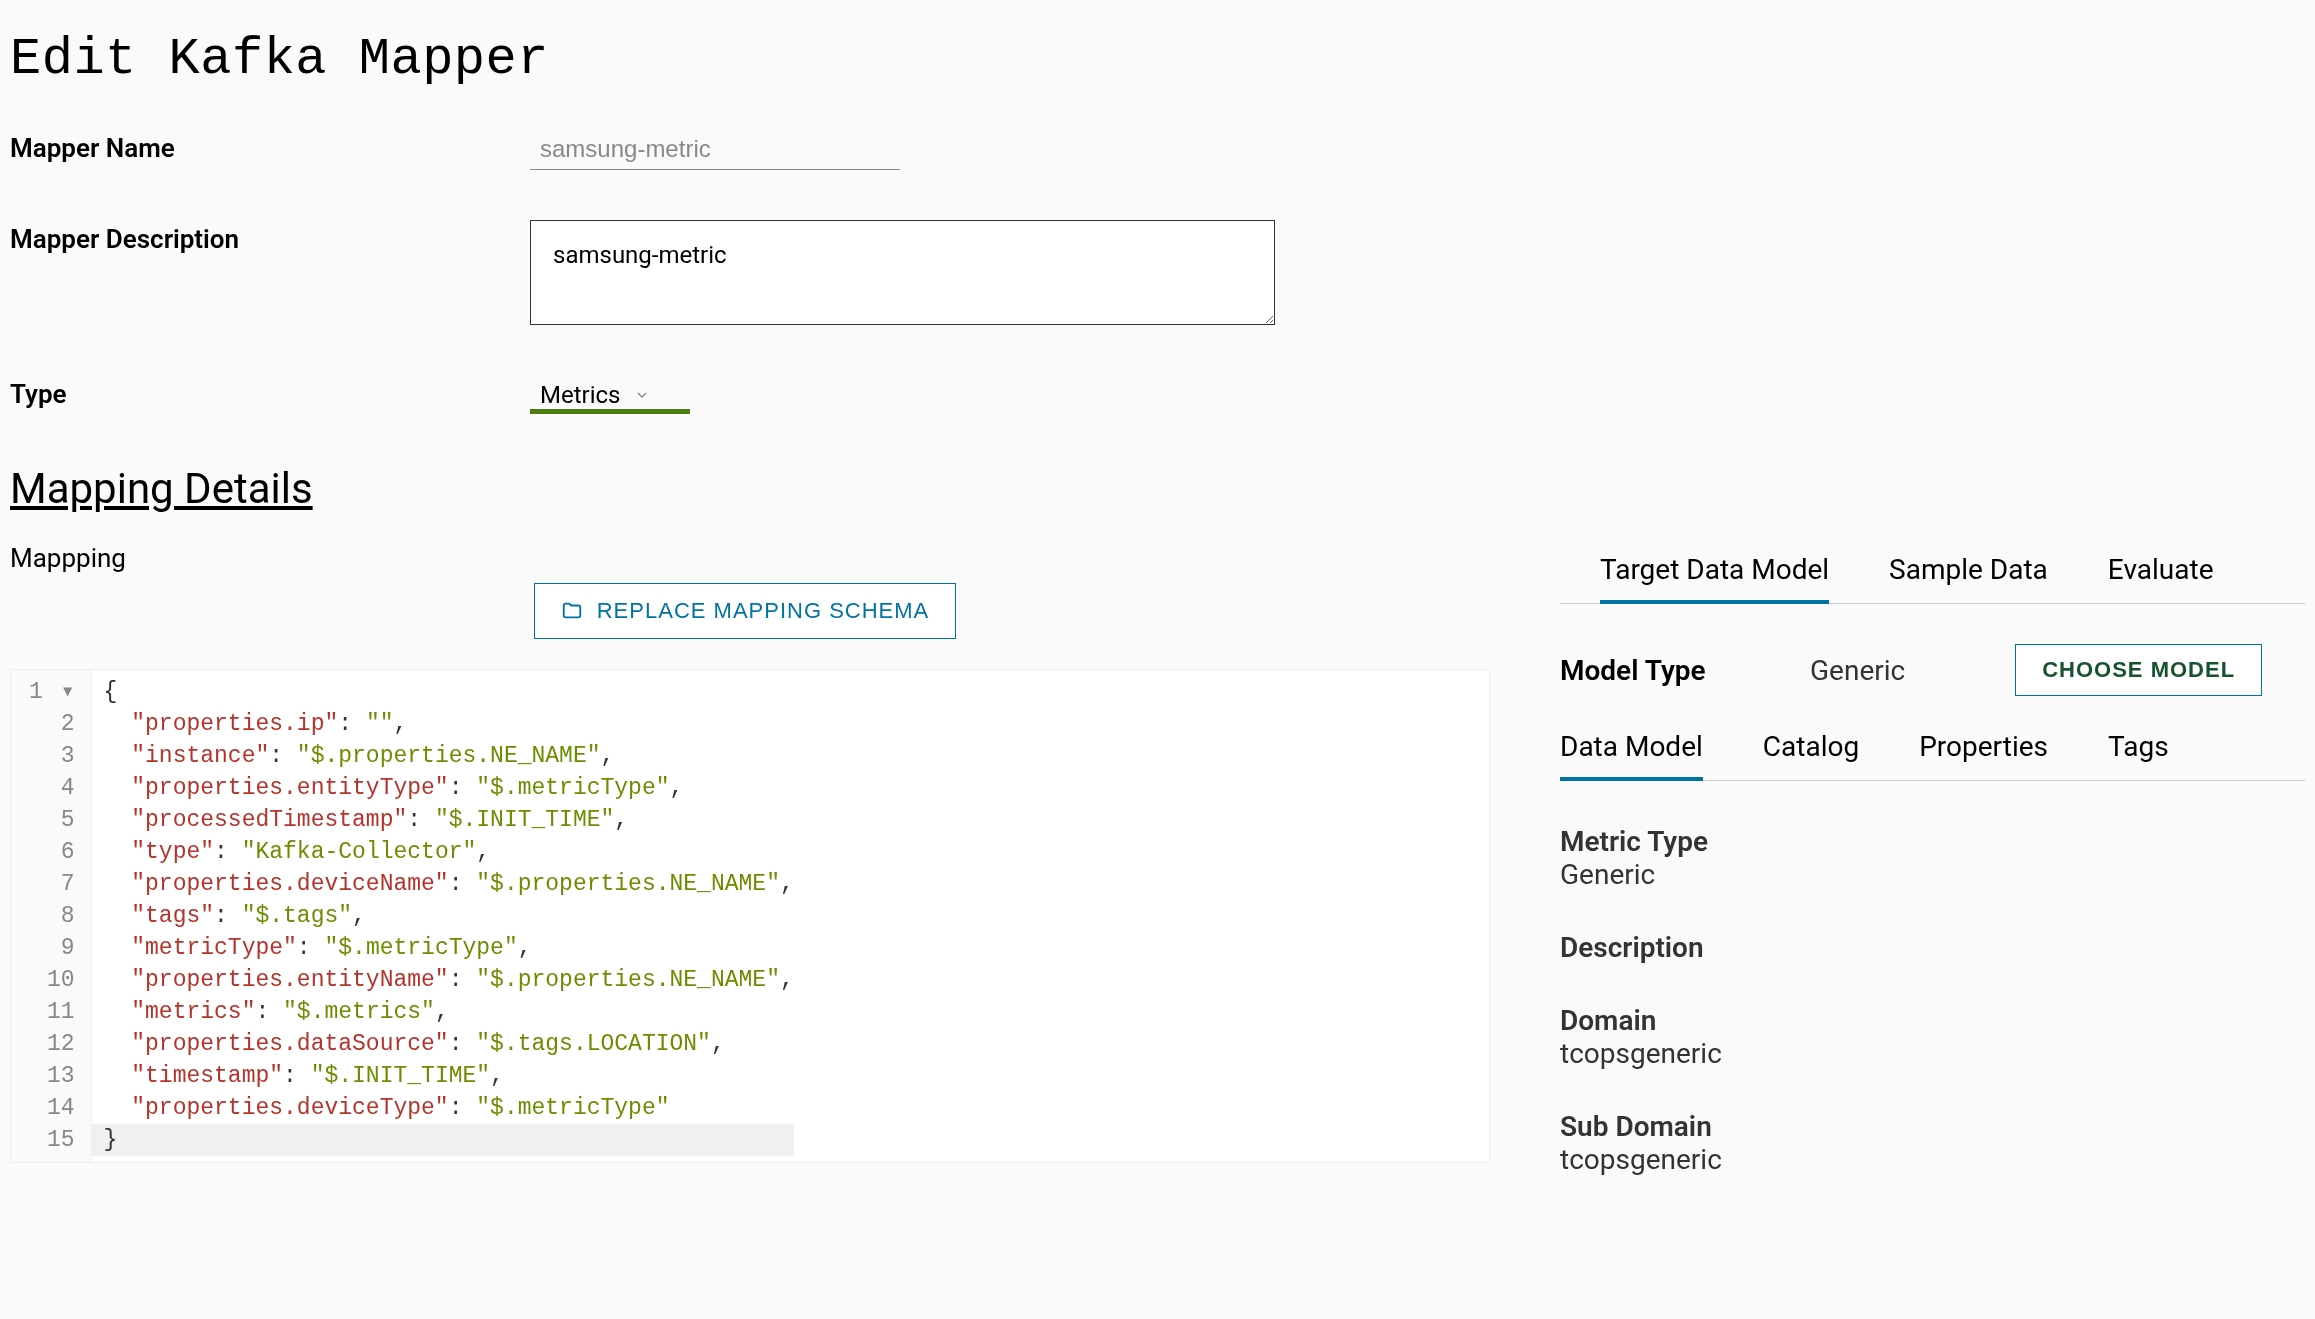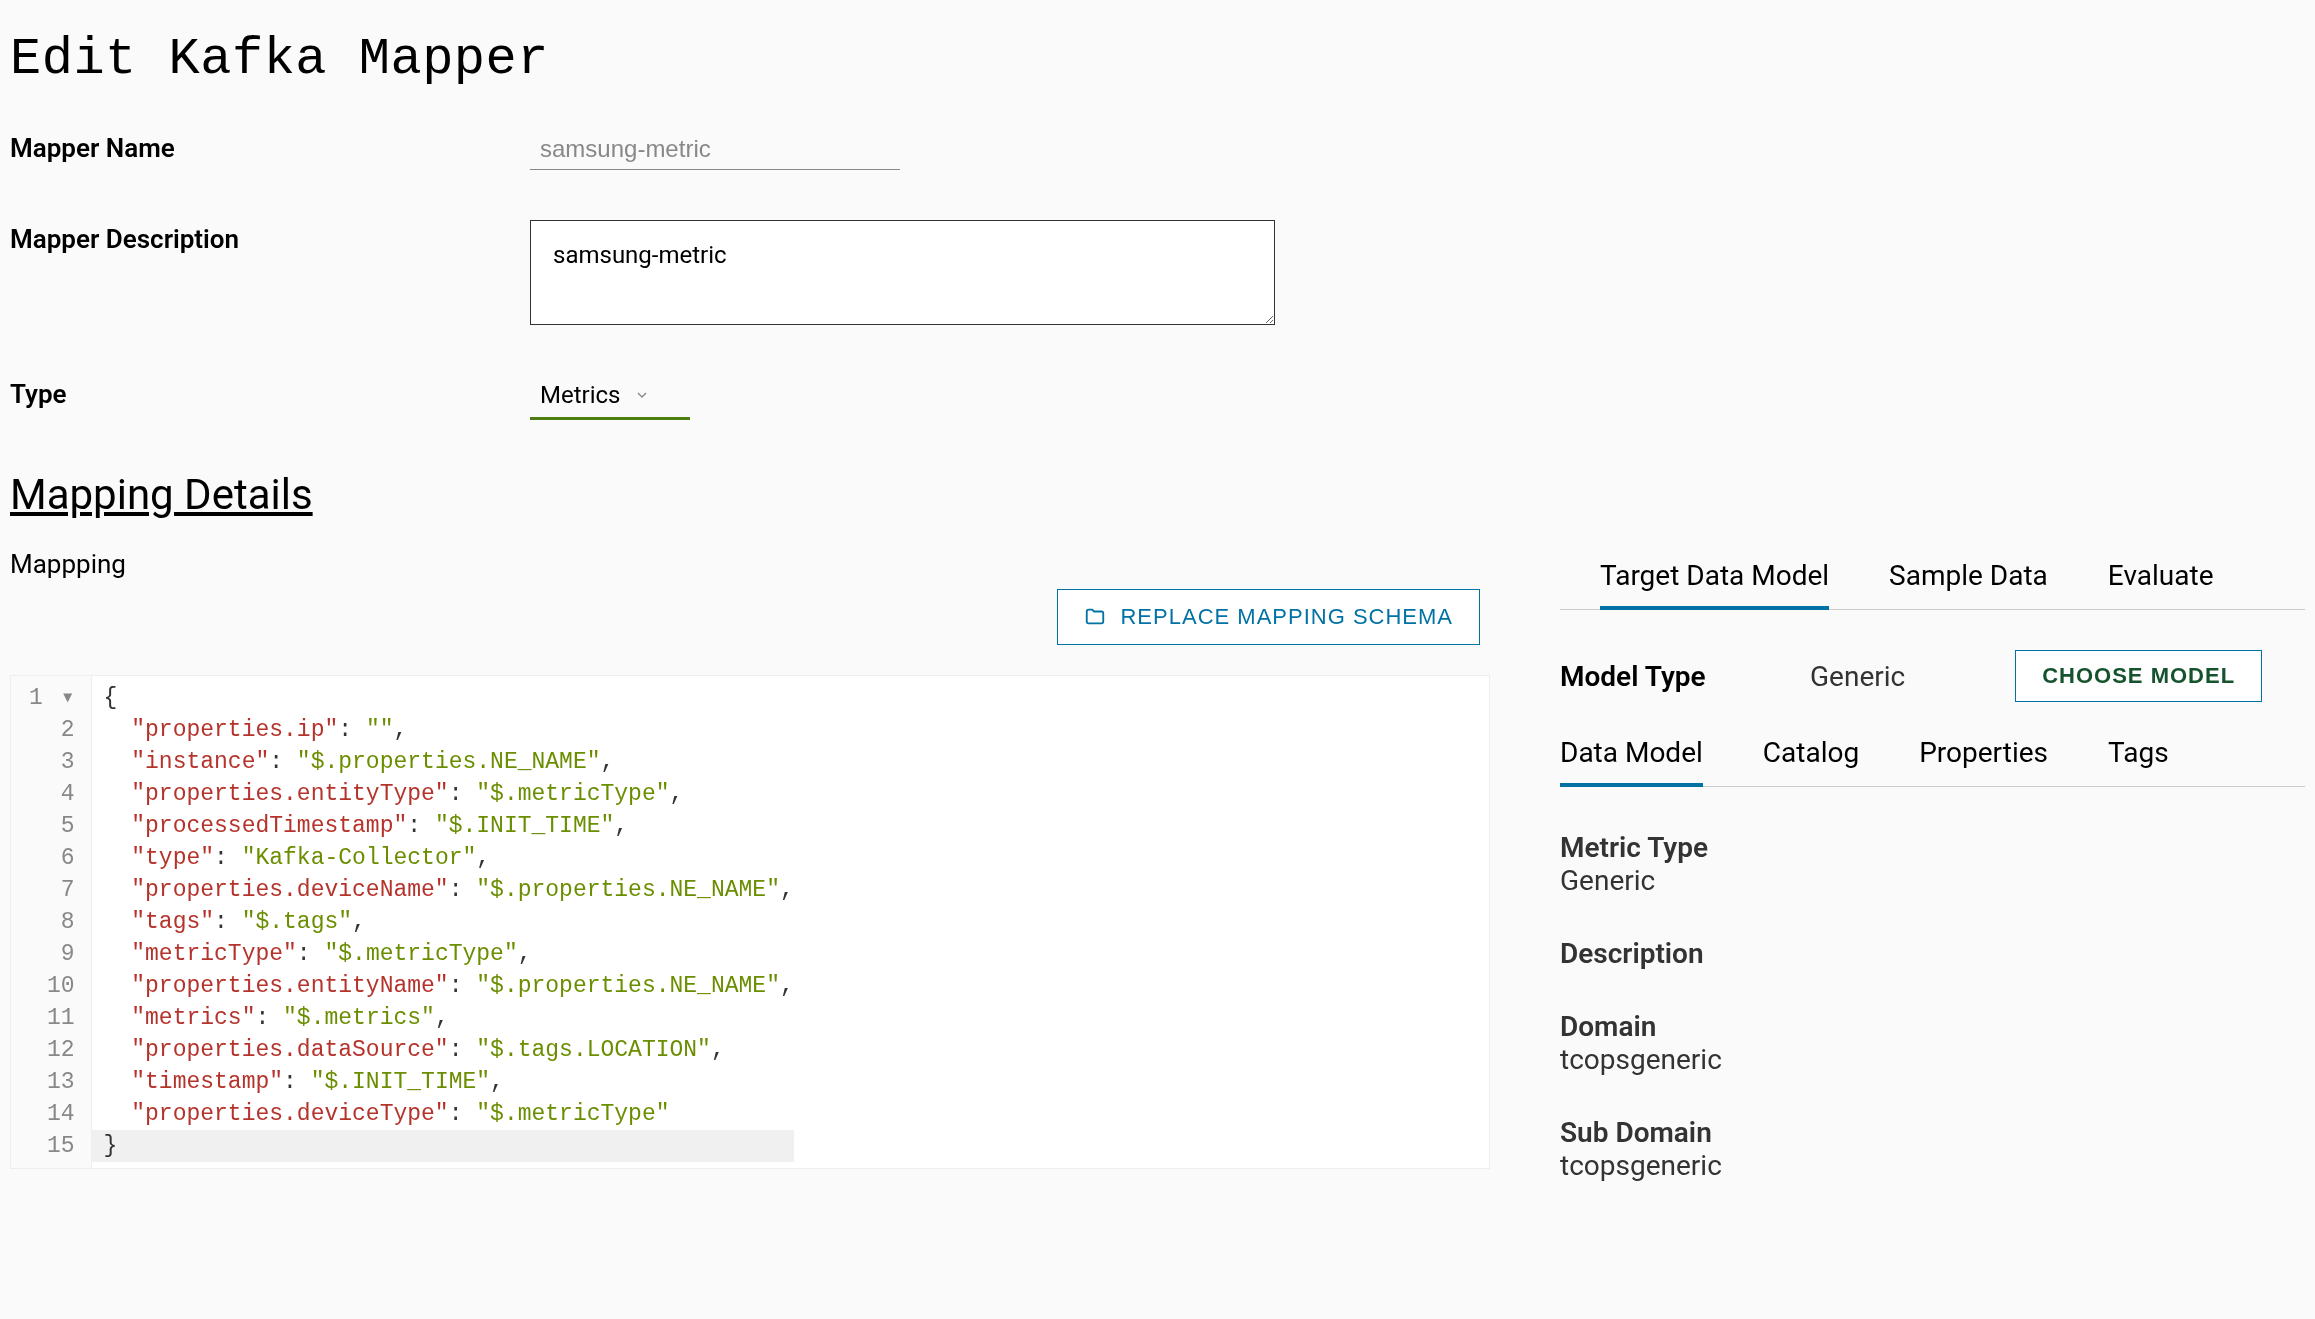--- a/index.html
+++ b/index.html
@@ -52,22 +52,22 @@
     height: 105px;
     resize: both;
     outline: none;
     font-family: inherit;
   }
   .type-select {
     display: inline-flex;
     align-items: center;
     font-size: 24px;
     color: #000;
-    border-bottom: 3px solid #4d7c0f;
-    padding: 6px 10px 8px 10px;
+    border-bottom: 5px solid #4d7c0f;
+    padding: 6px 10px 0 10px;
     width: 160px;
     cursor: pointer;
   }
   .chevron-down {
     margin-left: 14px;
     color: #888;
   }
   .section-title {
     font-size: 42px;
     font-weight: 400;
@@ -90,21 +90,21 @@
   .left-col {
     width: 1480px;
   }
   .right-col {
     flex: 1;
     padding-top: 10px;
   }
 
   .replace-btn-row {
     display: flex;
-    justify-content: flex-end;
+    justify-content: center;
     margin-bottom: 30px;
     padding-right: 10px;
   }
   .replace-btn {
     display: inline-flex;
     align-items: center;
     gap: 14px;
     border: 1px solid #0072a3;
     color: #0072a3;
     background: #fff;

